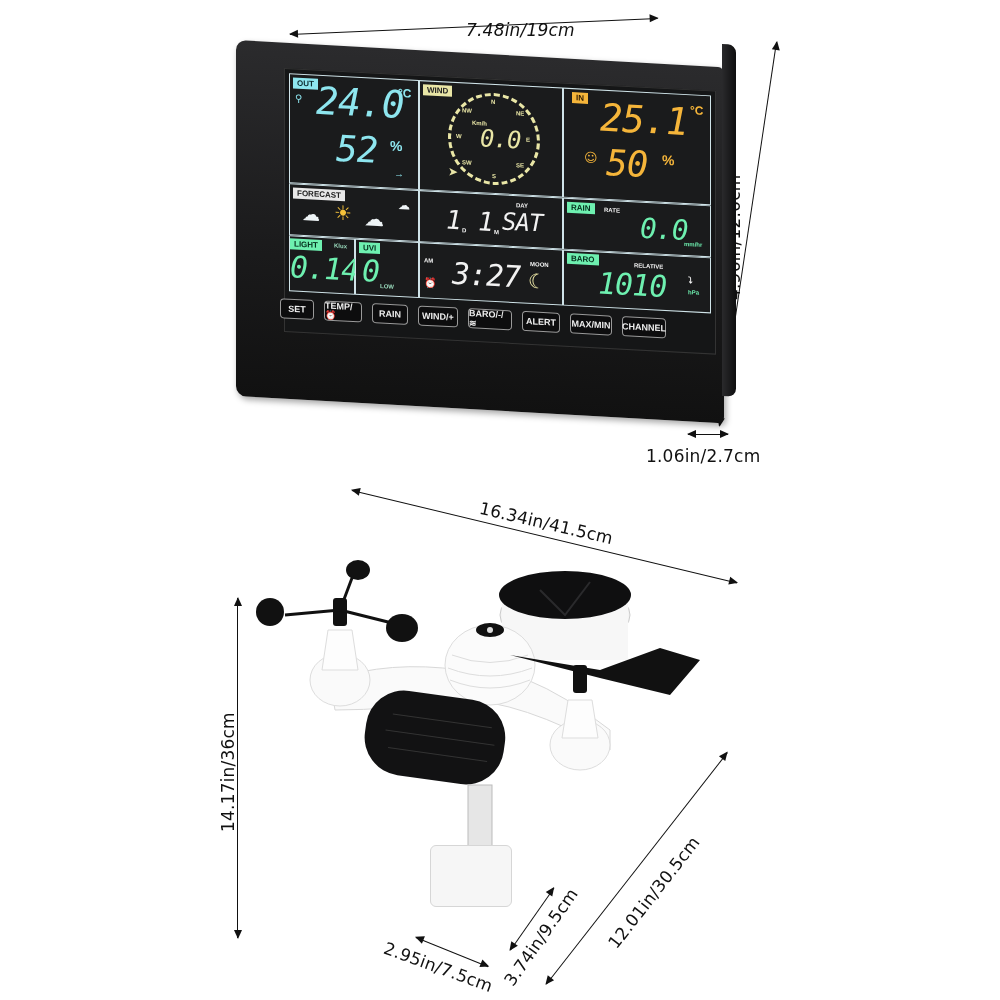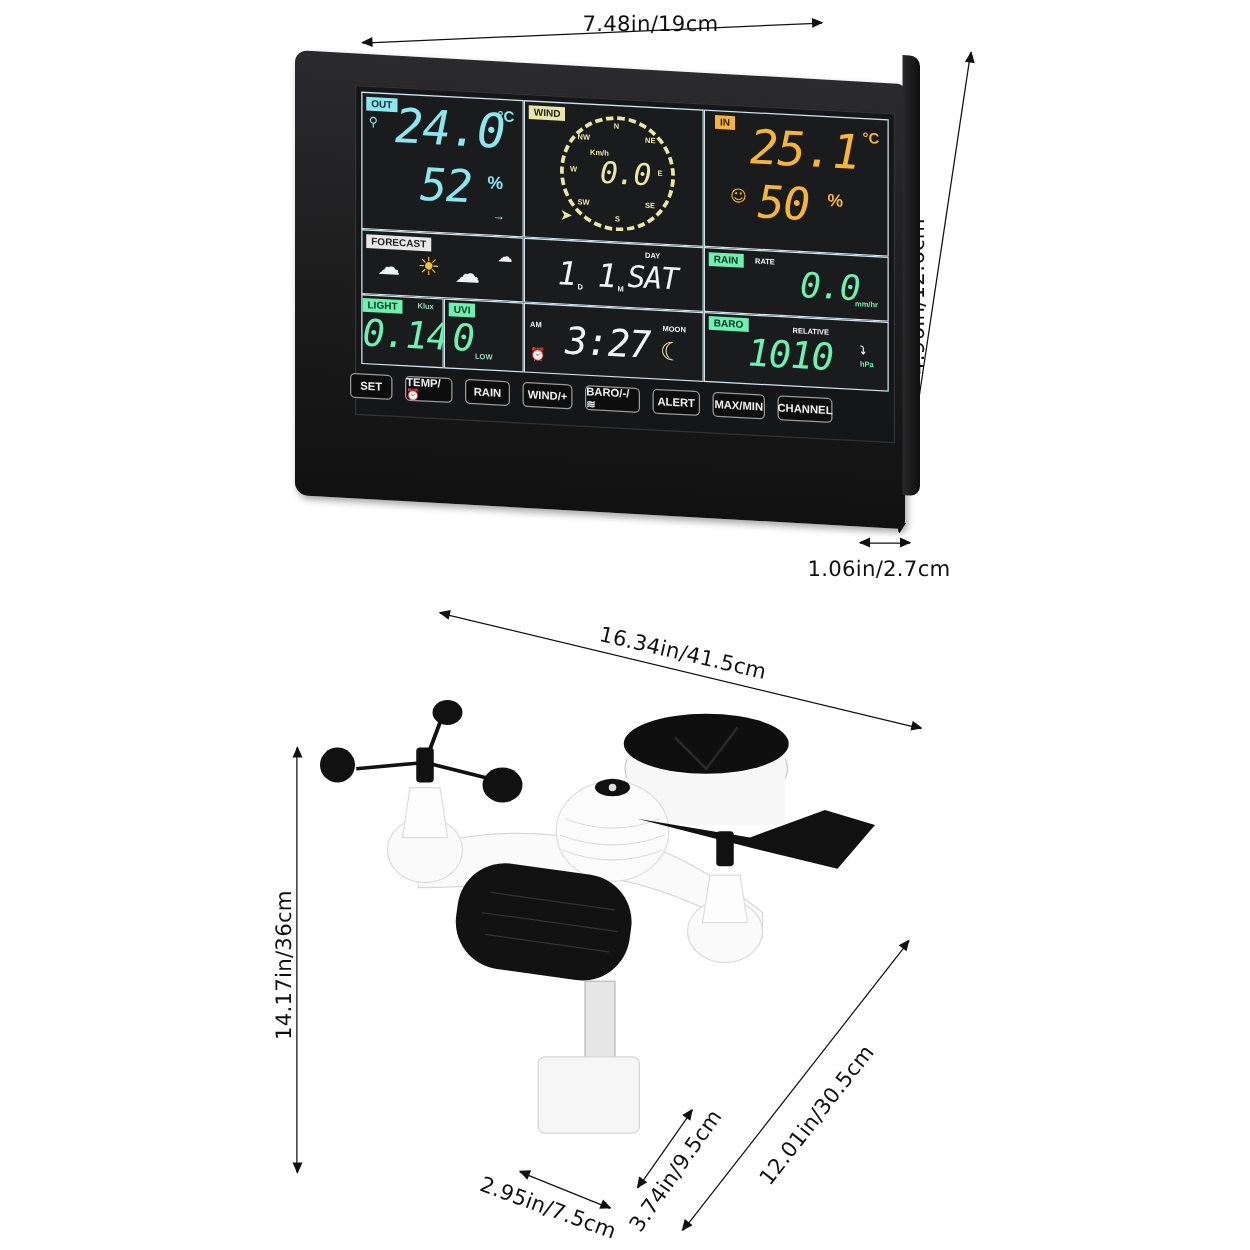--- a/index.html
+++ b/index.html
@@ -24,21 +24,21 @@
 
   .btn-row { position:absolute; left:40px; top:258px; width:430px; height:30px; transform:skewY(3.0deg); transform-origin:0 0; }
   .hw-btn { position:absolute; top:0; height:20px; border:1px solid #9a9a9a; border-radius:4px; background:#0d0d0e; color:#eee; font-size:9px; font-family:"Liberation Sans", sans-serif; font-weight:bold; display:flex; align-items:center; justify-content:center; box-sizing:border-box; }
 
   
   .sensor { position:absolute; left:240px; top:560px; width:480px; height:300px; }
 </style>
 </head>
 <body>
 
-<div class="dim-label" style="left:466px;top:10px;">7.48in/19cm</div>
+<div class="dim-label" style="left:466px;top:20px;font-style:italic;">7.48in/19cm</div>
 <div class="arrow" style="left:290px;top:34px;width:368px;transform:rotate(-2.5deg);"></div>
 
 <div class="dim-label" style="left:724px;top:300px;transform:rotate(-90deg);transform-origin:0 0;">4.96in/12.6cm</div>
 <div class="arrow" style="left:777px;top:42px;width:388px;transform:rotate(98.5deg);"></div>
 
 <div class="dim-label" style="left:646px;top:446px;">1.06in/2.7cm</div>
 <div class="arrow" style="left:688px;top:434px;width:40px;"></div>
 
 <div class="console">
   <div class="bezel"></div>

